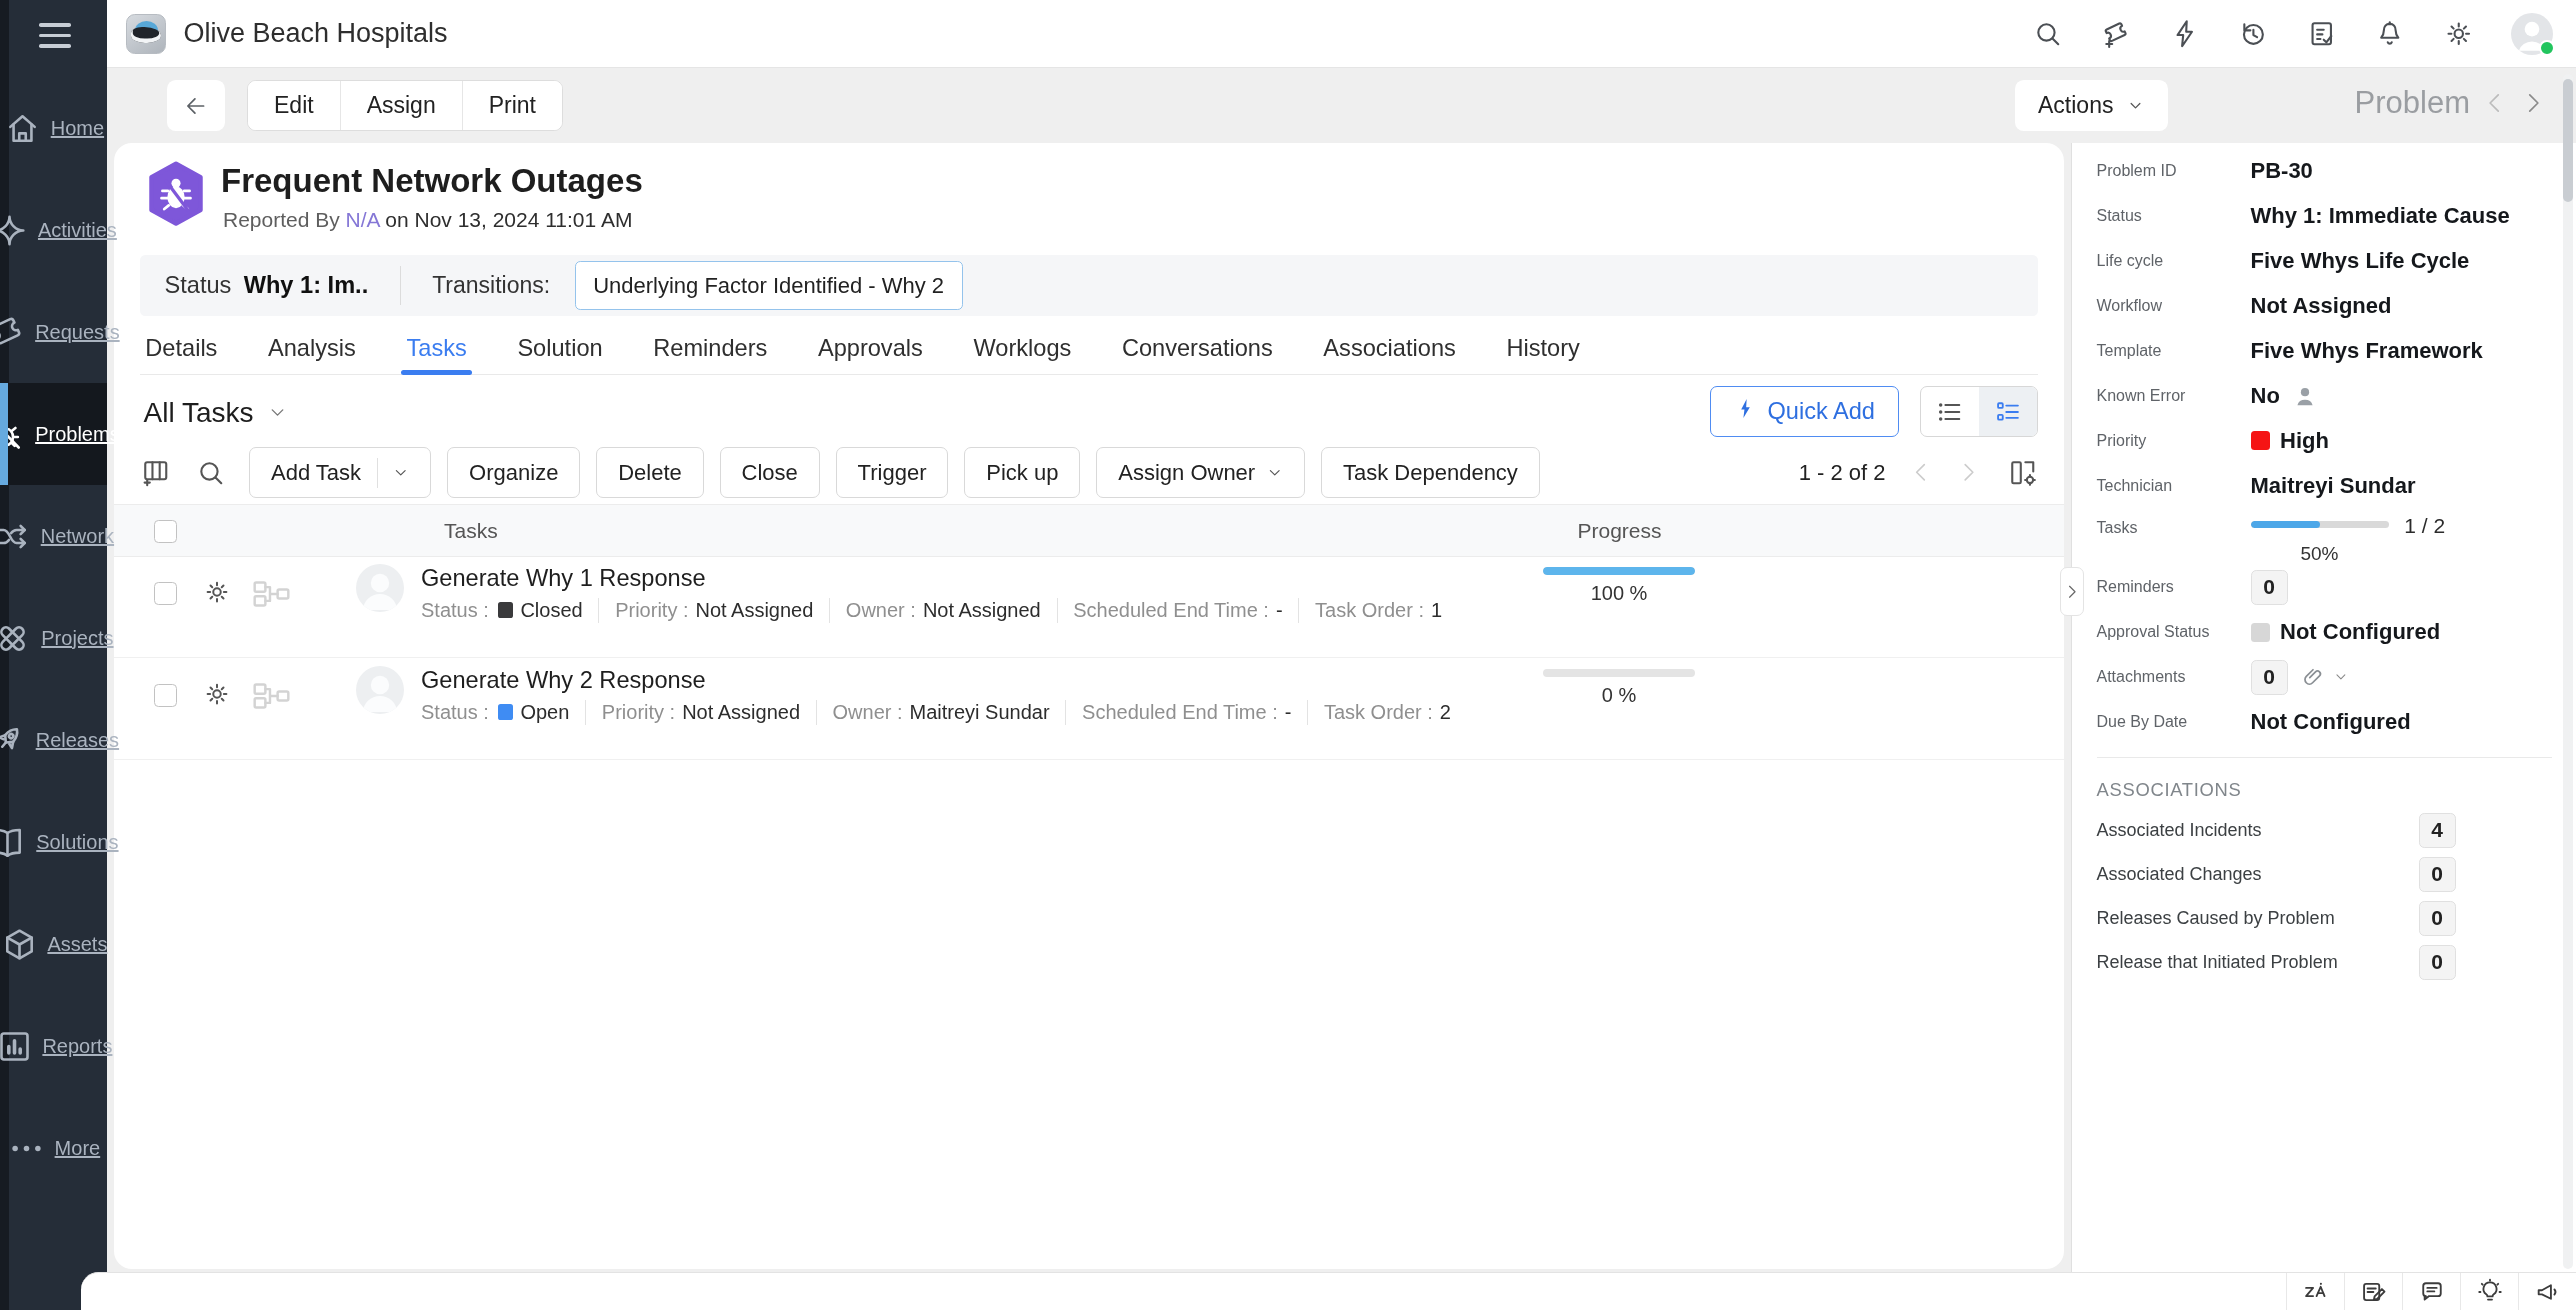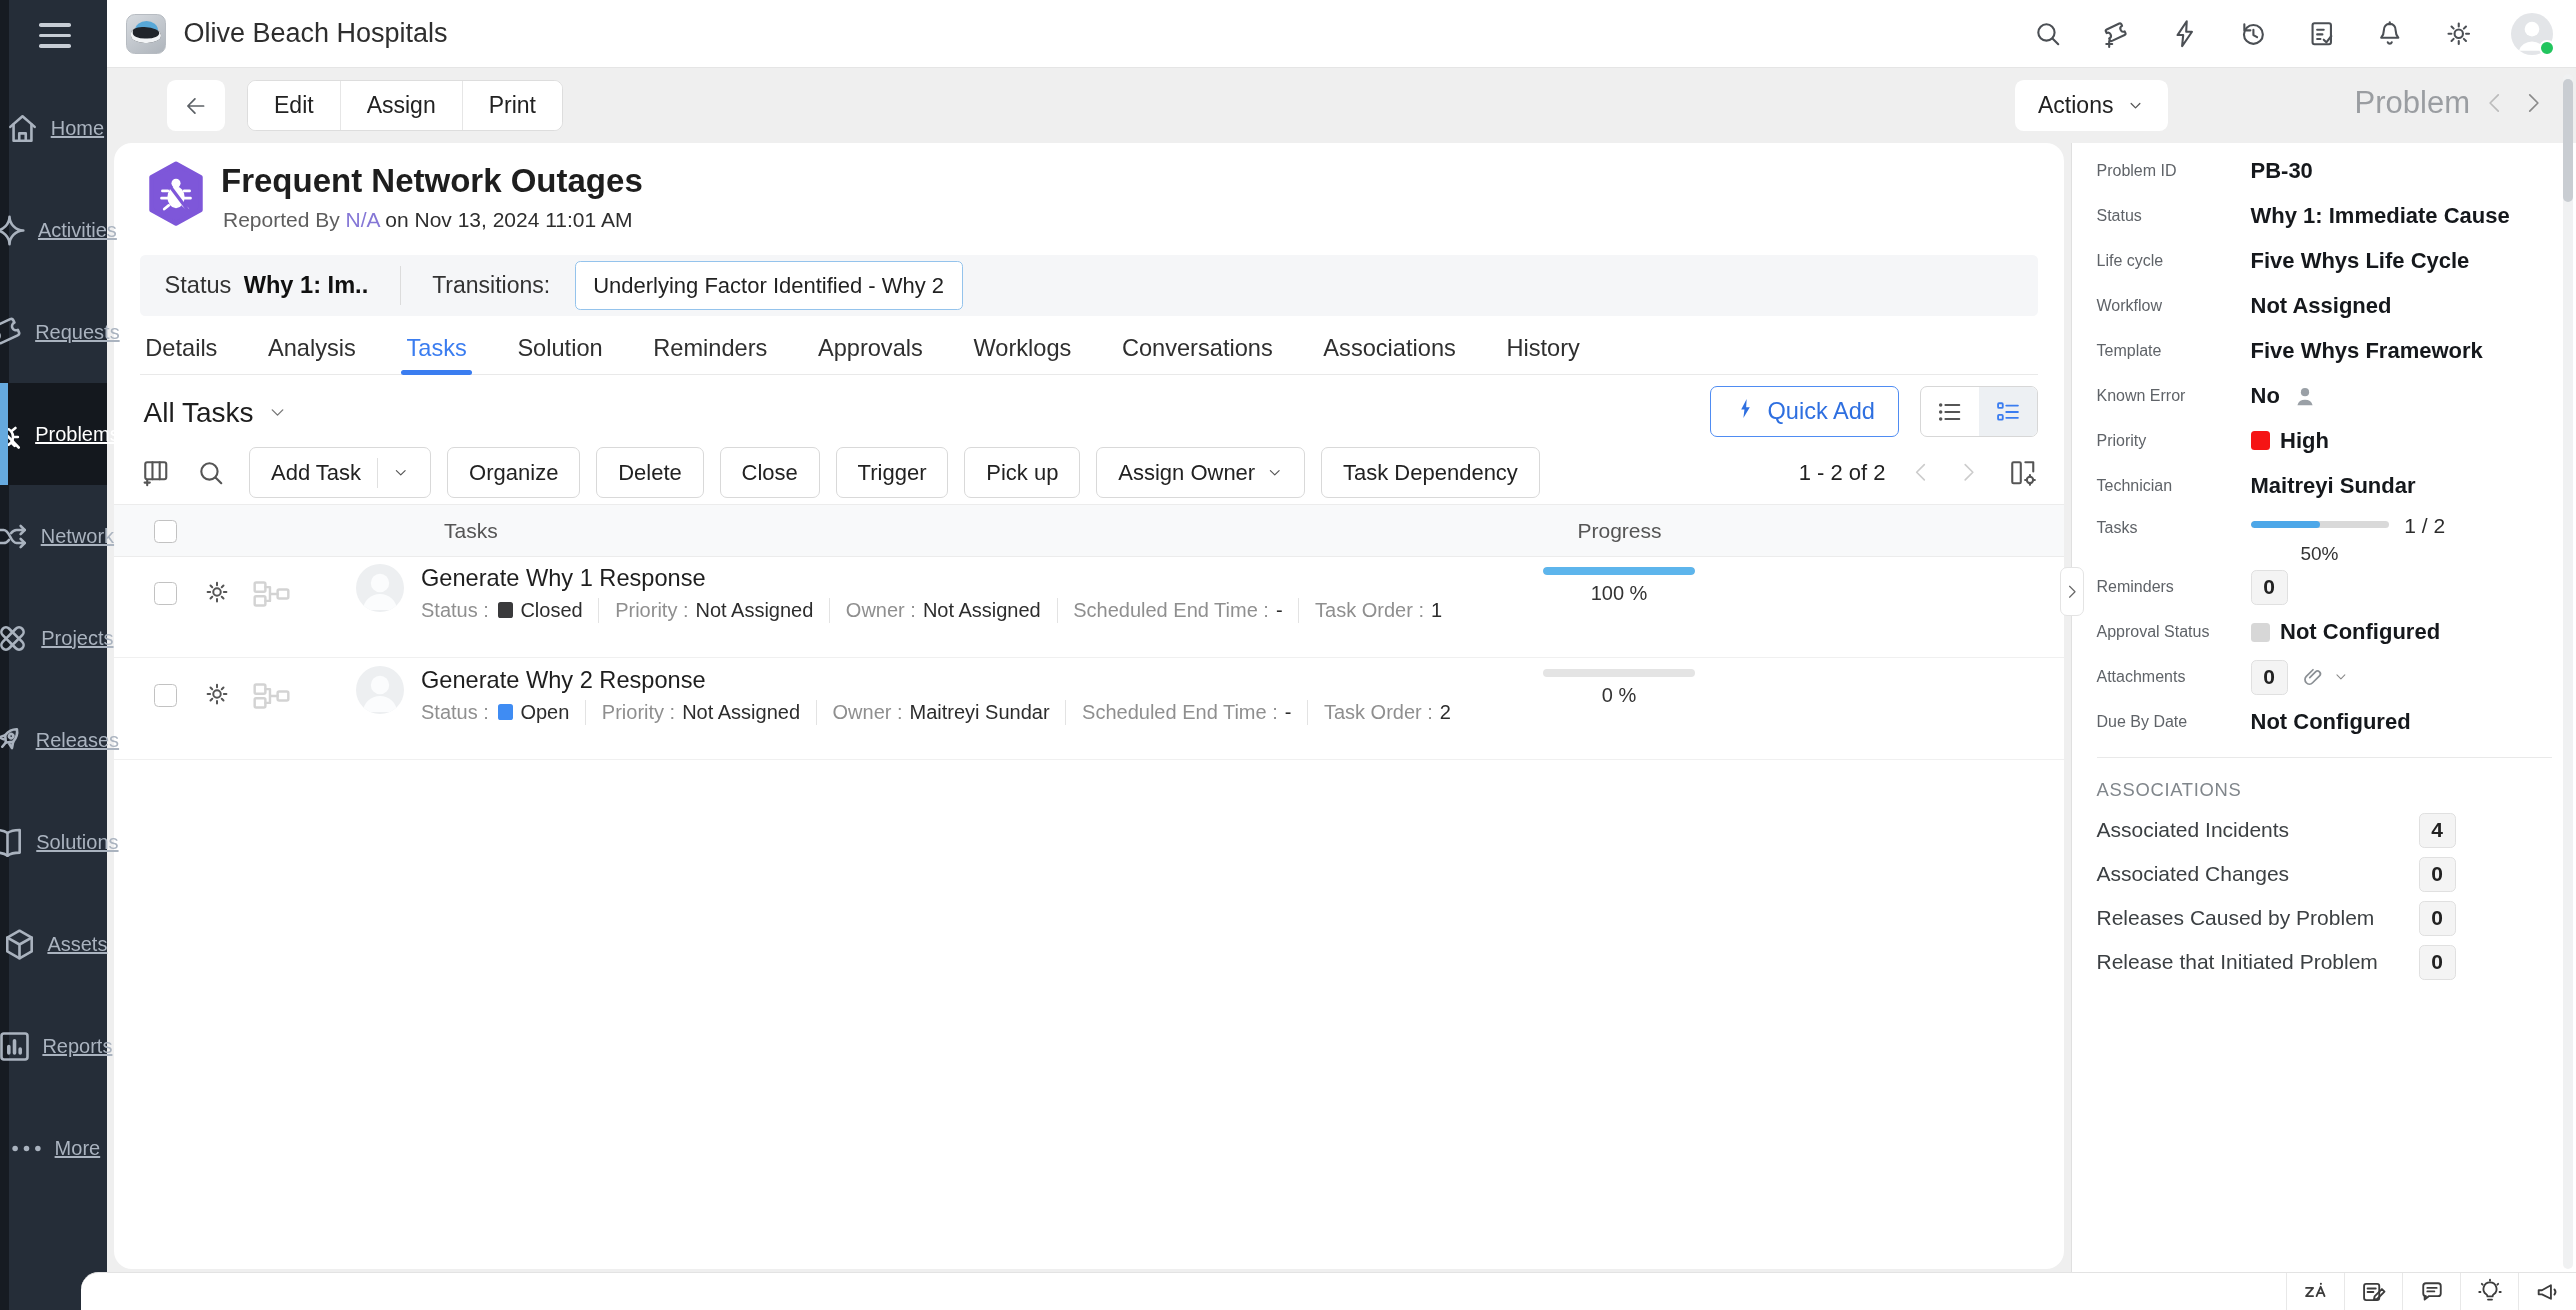--- a/index.html
+++ b/index.html
@@ -133,21 +133,21 @@
   .mini-fill { height:100%; background:#4da7e8; border-radius:4.4px; }
   .mini-pct { width:138px; text-align:center; font-size:19px; color:#333; margin-top:5.3px; font-weight:400; }
   .ratio { font-size:21px; color:#2b2b2b; margin-left:15.8px; font-weight:400; }
   .clip { width:26px; height:26px; color:#8a8f94; margin-left:12.3px; }
   .clip svg { width:100%; height:100%; }
   .mini-ch { width:15.8px; height:15.8px; color:#888; margin-left:7px; }
   .mini-ch svg { width:100%; height:100%; }
   .pdivider { border-top:0.9px solid #e9e9e9; margin:12.3px 24.5px 0 24.5px; }
   .assoc-head { padding:21px 0 7px 24.5px; font-size:18.4px; color:#80868b; letter-spacing:0.7px; }
   .arow2 { height:44px; display:flex; align-items:center; padding-left:24.5px; }
-  .alabel { width:322px; font-size:21px; color:#3c4043; }
+  .alabel { width:322px; font-size:18px; color:#3c4043; }
 
   .scrollstrip { position:absolute; right:2.6px; top:74px; bottom:42px; width:10.5px; background:#f0f1f2; border-radius:5.3px; z-index:6; }
   .scrollthumb { position:absolute; left:0; top:5.3px; width:10.5px; height:123px; background:#c9cdd2; border-radius:5.3px; }
 
   
   .bottombar { position:absolute; left:81px; right:0; bottom:0; height:39px; background:#fff; border-top:0.9px solid #e3e3e3; border-top-left-radius:17.5px; display:flex; justify-content:flex-end; z-index:7; }
   .bcell { width:58px; height:100%; display:flex; align-items:center; justify-content:center; border-left:0.9px solid #e8e8e8; color:#3c3c3c; cursor:pointer; }
   .bcell svg { width:28px; height:28px; }
 </style>
 </head>

